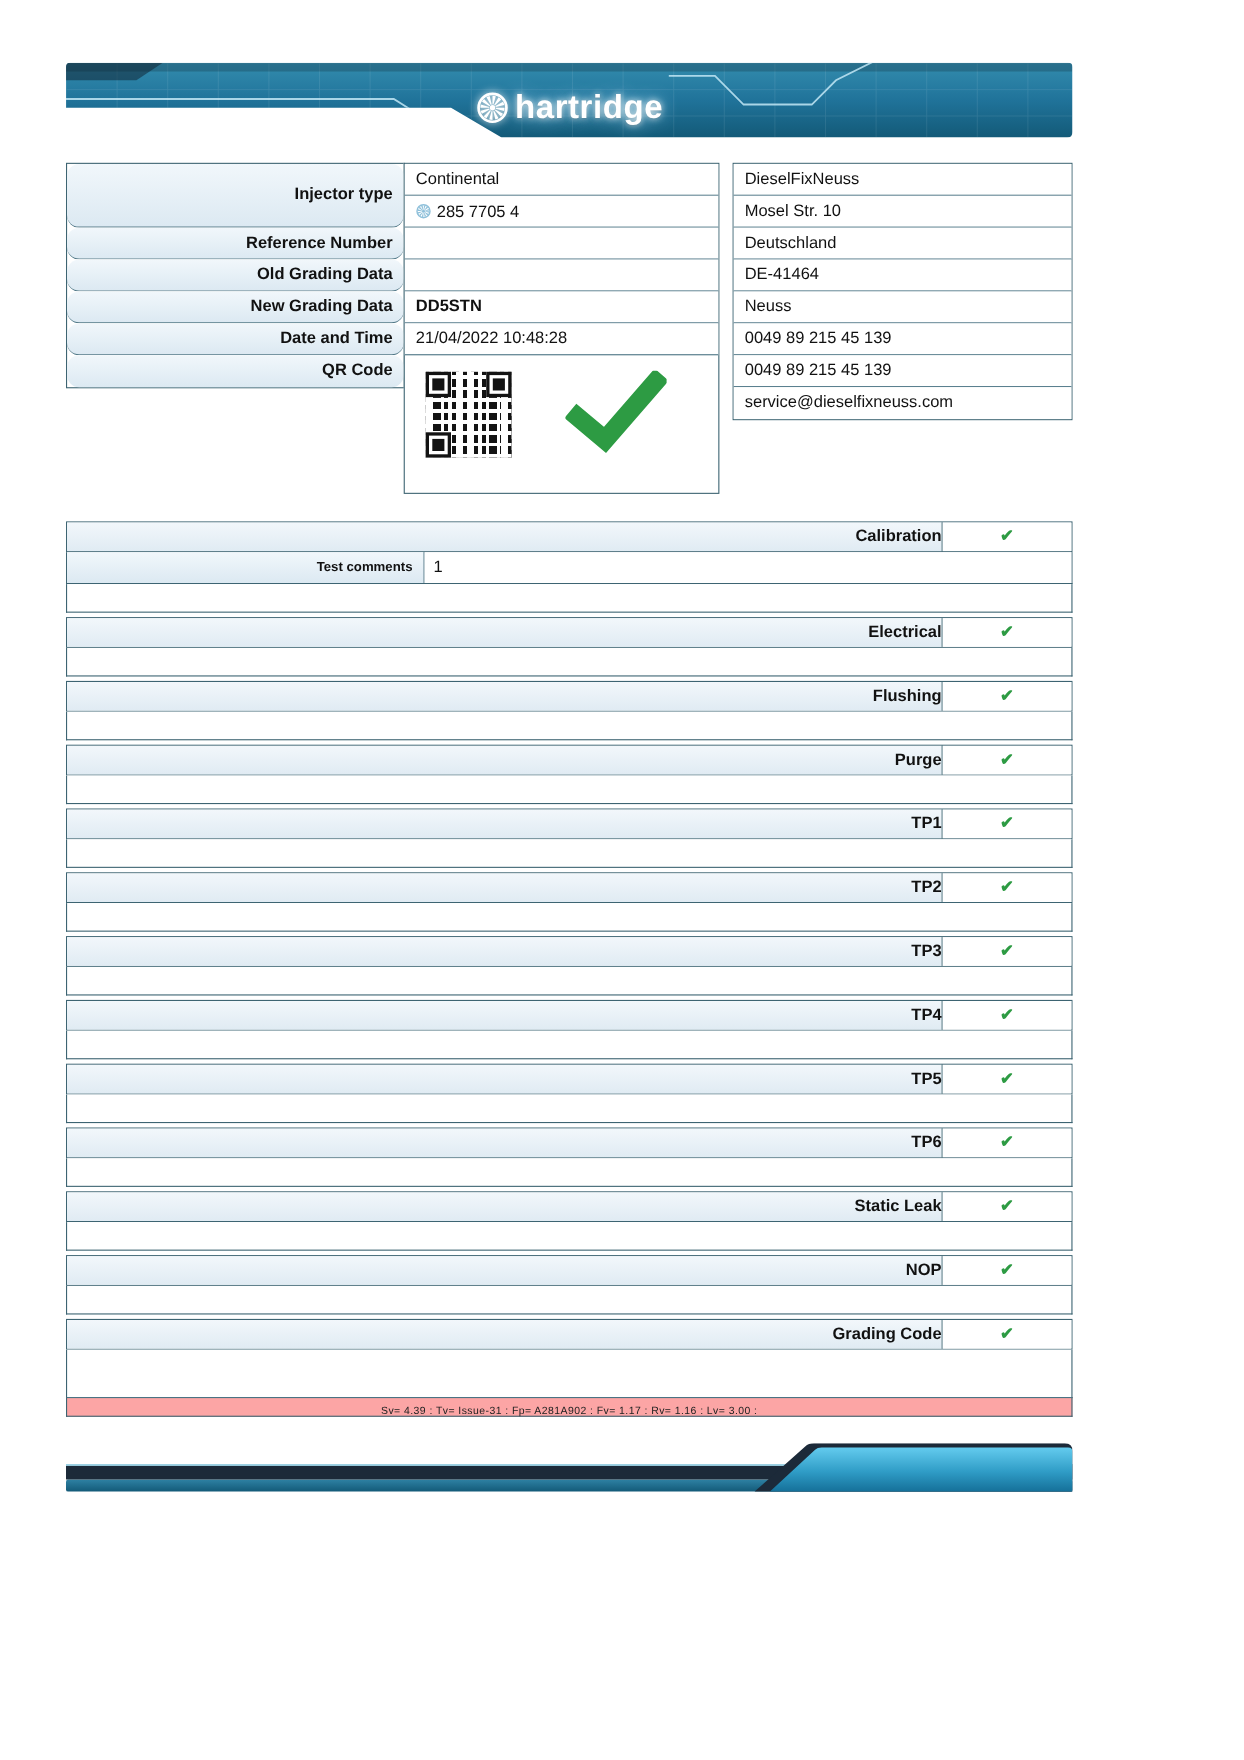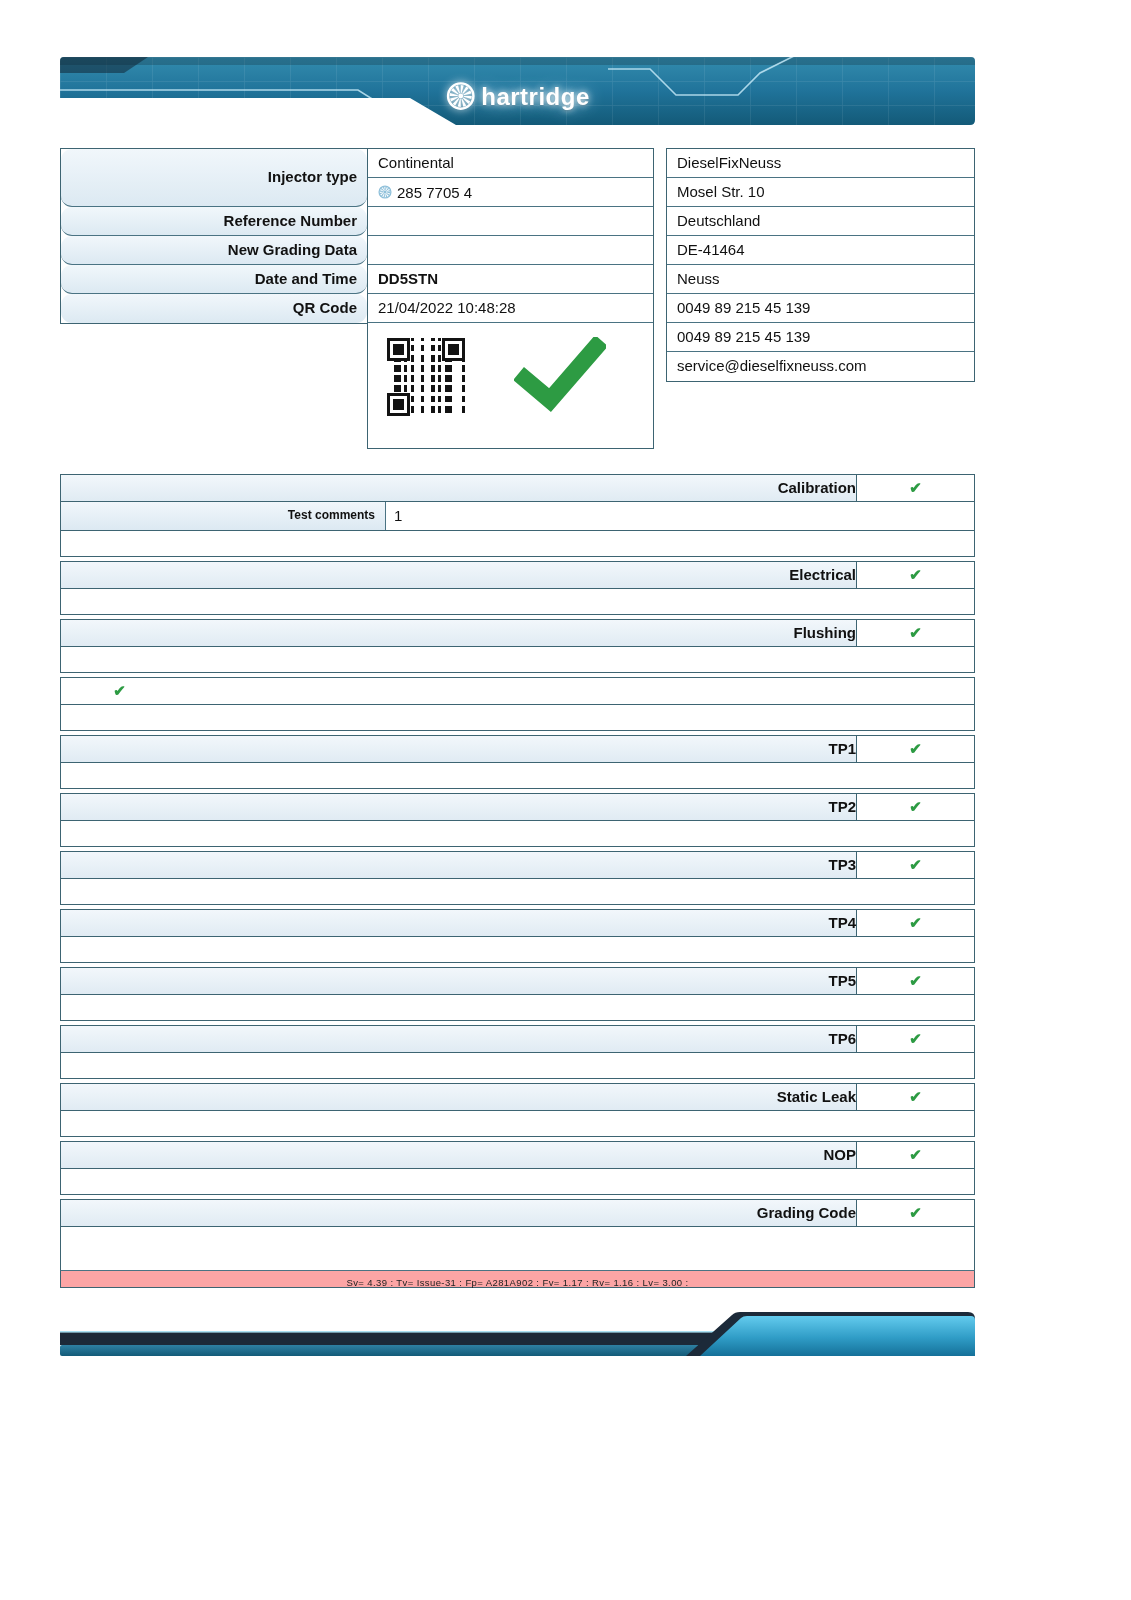--- a/index.html
+++ b/index.html
@@ -4,22 +4,22 @@
 <style>
   html,body{margin:0;padding:0;background:#f4f4f4;}
   .page{position:relative;width:1131px;height:1600px;background:#ffffff;
         font-family:"Liberation Sans",sans-serif;color:#111;overflow:hidden;}
   .content{position:absolute;left:60px;top:57px;width:915px;}
 
   
   .banner{position:relative;width:915px;height:68px;}
   .banner svg{display:block;}
   .brand{position:absolute;left:50%;top:24px;transform:translateX(-50%);
-         display:flex;align-items:flex-end;gap:6px;
-         color:#fff;font-size:24px;font-weight:bold;letter-spacing:0.5px;
+         display:flex;align-items:center;gap:6px;
+         color:#fff;font-size:30px;font-weight:bold;letter-spacing:0.5px;
          text-shadow:0 0 6px rgba(255,255,255,.9),0 0 16px rgba(170,225,250,.95),0 1px 2px rgba(0,40,60,.55);}
   .wheel{filter:drop-shadow(0 0 4px rgba(255,255,255,.9));}
 
   
   .info{display:flex;align-items:flex-start;margin-top:23px;}
   .box{border:1px solid #3d6472;box-sizing:border-box;background:#fff;}
   .labels-box{width:308px;}
   .values-box{width:287px;margin-left:-1px;}
   .company-box{width:309px;margin-left:12px;}
   .row{box-sizing:border-box;height:29px;line-height:27px;border-bottom:1px solid #4a7383;
@@ -104,20 +104,21 @@
         </svg>
         <span>hartridge</span>
       </div>
     </div>
 
     <div class="info">
 
       <div class="box labels-box">
         <div class="row lbl tall">Injector type</div>
         <div class="row lbl">Reference Number</div>
+        <div class="row lbl">Old Grading Data</div>
         <div class="row lbl">New Grading Data</div>
         <div class="row lbl">Date and Time</div>
         <div class="row lbl">QR Code</div>
       </div>
 
       <div class="box values-box">
         <div class="row val">Continental</div>
         <div class="row val" style="display:flex;align-items:center;gap:5px;">
           <svg width="14" height="14" viewBox="0 0 32 32">
             <circle cx="16" cy="16" r="13.5" fill="none" stroke="#8fc0da" stroke-width="3"></circle>
@@ -180,20 +181,21 @@
       <div class="sec">
         <div class="sec-head">
           <div class="sec-label">Flushing</div>
           <div class="sec-check"><span class="check-glyph">✔</span></div>
         </div>
         <div class="sec-empty"></div>
       </div>
 
       <div class="sec">
         <div class="sec-head">
+          <div class="sec-label">Purge</div>
           <div class="sec-check"><span class="check-glyph">✔</span></div>
         </div>
         <div class="sec-empty"></div>
       </div>
 
       <div class="sec">
         <div class="sec-head">
           <div class="sec-label">TP1</div>
           <div class="sec-check"><span class="check-glyph">✔</span></div>
         </div>

